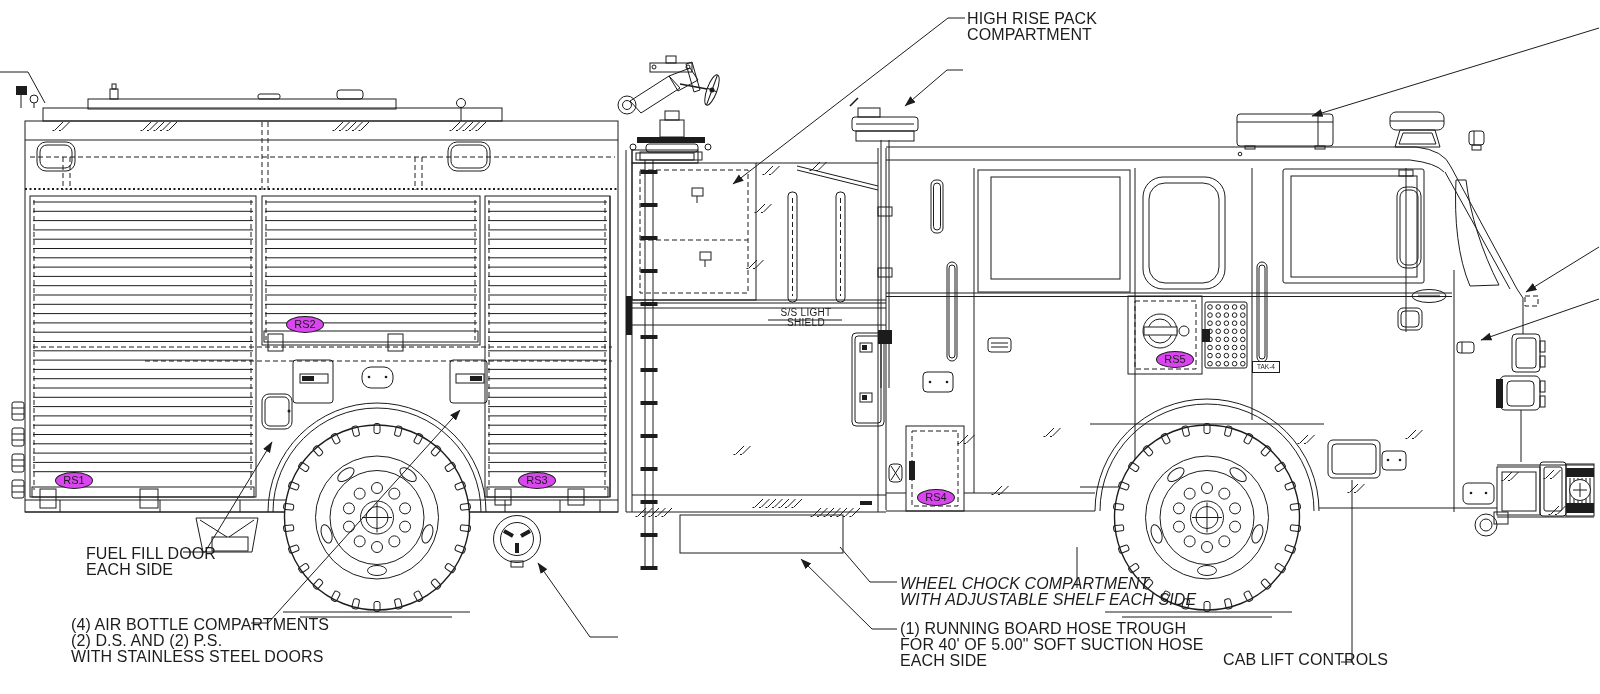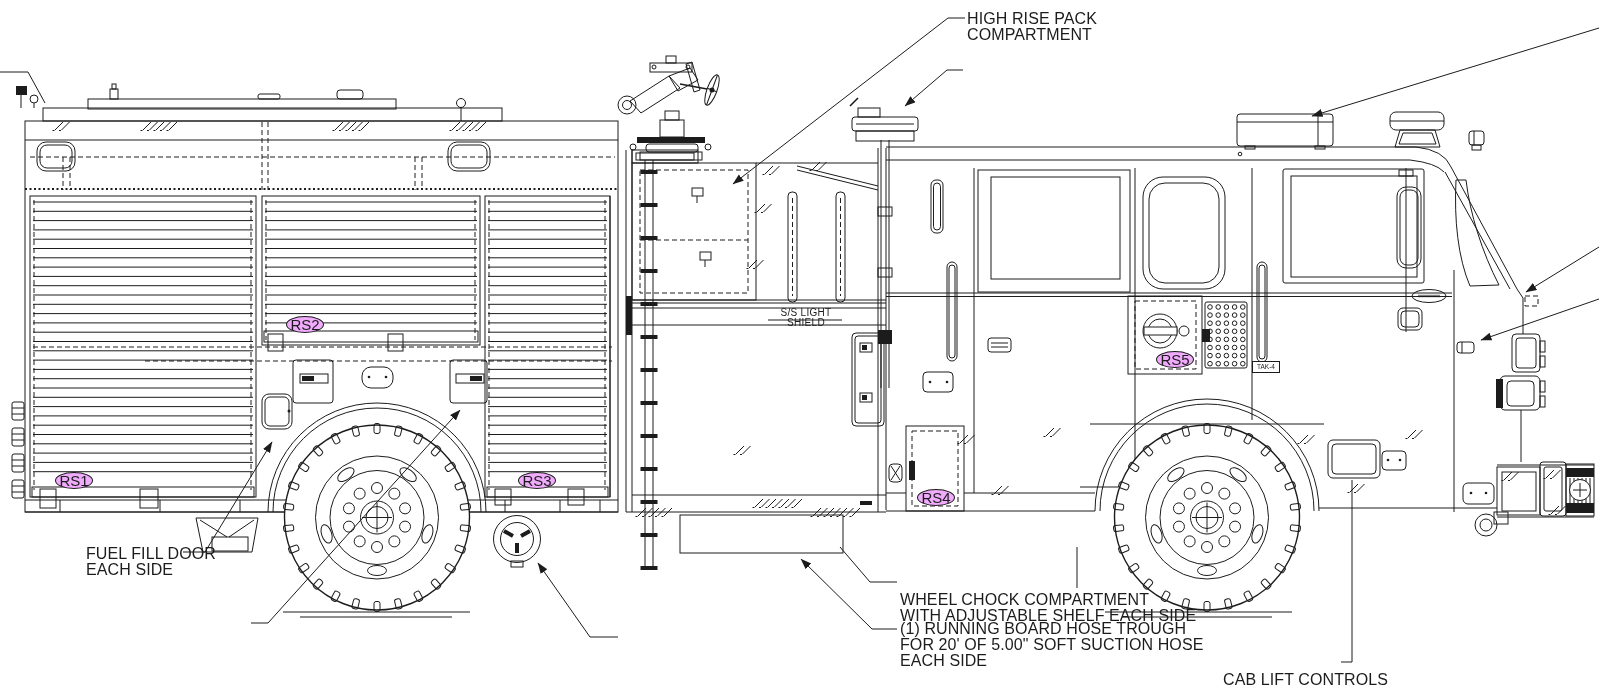--- a/index.html
+++ b/index.html
@@ -10,21 +10,21 @@
   .s2{fill:none;stroke:#1c1c1c;stroke-width:1.6;}
   .d{fill:none;stroke:#1c1c1c;stroke-width:1;stroke-dasharray:5 3;}
   .dt{fill:none;stroke:#1c1c1c;stroke-width:2;stroke-dasharray:2 2.5;}
   .f{fill:#1c1c1c;stroke:none;}
   .w{fill:#ffffff;stroke:#1c1c1c;stroke-width:1;}
   .w2{fill:#ffffff;stroke:#1c1c1c;stroke-width:1.4;}
   .ann{position:absolute;font-size:16px;line-height:16px;color:#1c1c1c;
        white-space:pre-line;letter-spacing:.1px;}
   .oval{position:absolute;border:1.2px solid #1c1c1c;border-radius:50%;
         display:flex;align-items:center;justify-content:center;
-        font-size:15px;line-height:1;color:#1c1c1c;background:#f0abfc;}
+        font-size:11px;line-height:1;color:#1c1c1c;background:#d946ef;}
   .boxlab{position:absolute;border:1px solid #1c1c1c;font-size:6.5px;line-height:1;
           color:#1c1c1c;display:flex;align-items:center;justify-content:center;background:#fff;}
   .bandlab{position:absolute;font-size:10px;line-height:1;color:#1c1c1c;
            text-align:center;letter-spacing:.3px;}
 </style>
 </head>
 <body>
 
 <div id="stage">
 
@@ -652,26 +652,29 @@
     <path class="s" d="M1077,588 V547"></path>
     <path class="s" d="M1341,662 L1352,662 L1352,480"></path>
     <path class="s" d="M0,72 H28 L45,103"></path>
   </g>
 </svg>
 
 <div class="ann" style="left:967px;top:11px;">HIGH RISE PACK
 COMPARTMENT</div>
 <div class="ann" style="left:86px;top:546px;">FUEL FILL DOOR
 EACH SIDE</div>
-<div class="ann" style="left:900px;top:592px;">WHEEL CHOCK COMPARTMENT
+<div class="ann" style="left:71px;top:617px;">(4) AIR BOTTLE COMPARTMENTS
+(2) D.S. AND (2) P.S.
+WITH STAINLESS STEEL DOORS</div>
+<div class="ann" style="left:900px;top:576px;font-style:italic;">WHEEL CHOCK COMPARTMENT
 WITH ADJUSTABLE SHELF EACH SIDE</div>
 <div class="ann" style="left:900px;top:621px;">(1) RUNNING BOARD HOSE TROUGH
-FOR 20' OF 5.00" SOFT SUCTION HOSE
+FOR 40' OF 5.00" SOFT SUCTION HOSE
 EACH SIDE</div>
-<div class="ann" style="left:1223px;top:652px;margin-top:20px;">CAB LIFT CONTROLS</div>
+<div class="ann" style="left:1223px;top:652px;">CAB LIFT CONTROLS</div>
 <div class="bandlab" style="left:766px;top:308px;width:80px;">S/S LIGHT SHIELD</div>
 
 <div class="oval" style="left:55px;top:472px;width:36px;height:15px;">RS1</div>
 <div class="oval" style="left:286px;top:316px;width:36px;height:15px;">RS2</div>
 <div class="oval" style="left:518px;top:472px;width:36px;height:15px;">RS3</div>
 <div class="oval" style="left:917px;top:489px;width:36px;height:15px;">RS4</div>
 <div class="oval" style="left:1156px;top:351px;width:36px;height:15px;">RS5</div>
 <div class="boxlab" style="left:1252px;top:361px;width:26px;height:10px;">TAK-4</div>
 
 </div>

